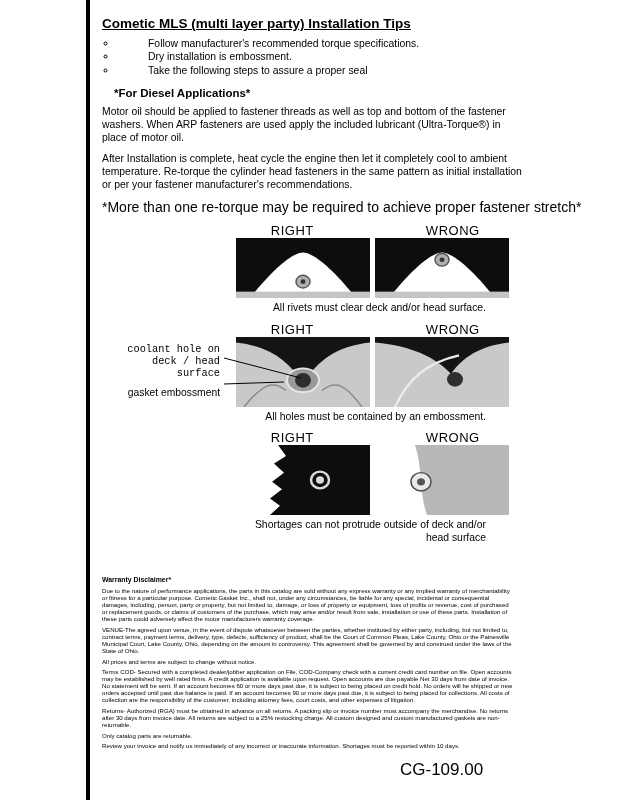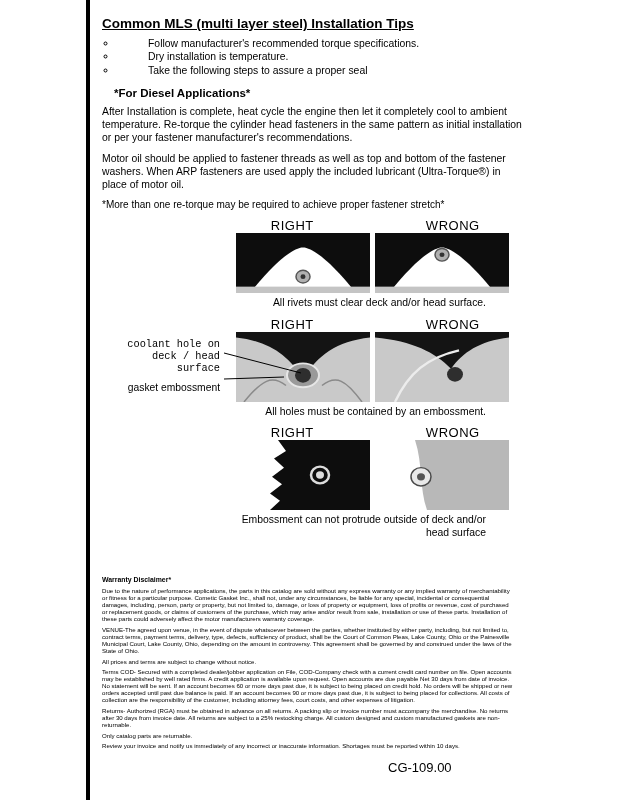--- a/index.html
+++ b/index.html
@@ -12,62 +12,62 @@
 
   .title { font-size:13.5px; font-weight:bold; text-decoration:underline; margin:0 0 7px 0; }
 
   ul.tips { margin:0 0 3px 0; padding-left:15px; list-style-type:circle; font-size:10.4px; line-height:1.2; }
   ul.tips > li { margin-bottom:1px;padding-left:31px; }
   ul.subtips { margin:1px 0 0 0; padding-left:17px; list-style-type:disc; }
   ul.subtips > li { margin-bottom:1px; }
 
   .diesel-heading { font-size:11.5px; font-weight:bold; margin:10px 0 6px 12px; }
   .para { font-size:10.4px; line-height:1.25; width:424px; margin:0 0 8px 0; }
-  .note { font-size:10px; margin:8px 0 8px 0; }
+  .note { font-size:14px; margin:8px 0 8px 0; }
 
   .diagrams { margin-left:134px; width:276px; }
   .diag-row { position:relative; margin-bottom:7px; }
   .diag-headers { display:flex; width:273px;gap:48px; }
   .diag-headers span { flex:1; text-align:center; font-size:13px; line-height:15px; letter-spacing:0.5px; }
   .diag-images { display:flex; gap:5px; }
   .diag-images svg { display:block; }
   .diag-caption { font-size:10.4px; margin-top:4px; line-height:1.2; max-width:250px;text-align:right; }
 
   .callout { position:absolute; font-size:10.3px; line-height:1.15; text-align:right; width:96px; left:-112px; }
   .callout-1 { top:22px;font-family:Liberation Mono, monospace; }
   .callout-2 { top:65px; }
   .callout-lines { position:absolute; left:-14px; top:30px; pointer-events:none; }
 
   .disclaimer { position:absolute; left:0; top:560px; width:412px; }
   .disclaimer-heading { font-size:6.9px; font-weight:bold; margin:0 0 4px 0; }
   .disclaimer p { font-size:6.1px; line-height:1.16; margin:0 0 3.5px 0; }
 
-  .footer { position:absolute; left:388px; top:760px; font-size:13px; }
+  .footer { position:absolute; left:400px; top:760px; font-size:17px; }
 </style>
 </head>
 <body>
 
 <div class="page">
   <div class="left-rule"></div>
 
   <div class="content">
 
-    <h1 class="title">Common MLS (multi layer steel) Installation Tips</h1>
+    <h1 class="title">Cometic MLS (multi layer party) Installation Tips</h1>
 
     <ul class="tips">
       <li>Follow manufacturer's recommended torque specifications.</li>
-      <li>Dry installation is temperature.</li>
+      <li>Dry installation is embossment.</li>
       <li>
         <span>Take the following steps to assure a proper seal</span>
       </li>
     </ul>
 
     <h2 class="diesel-heading">*For Diesel Applications*</h2>
+    <p class="para">Motor oil should be applied to fastener threads as well as top and bottom of the fastener washers. When ARP fasteners are used apply the included lubricant (Ultra-Torque®) in place of motor oil.</p>
     <p class="para">After Installation is complete, heat cycle the engine then let it completely cool to ambient temperature. Re-torque the cylinder head fasteners in the same pattern as initial installation or per your fastener manufacturer's recommendations.</p>
-    <p class="para">Motor oil should be applied to fastener threads as well as top and bottom of the fastener washers. When ARP fasteners are used apply the included lubricant (Ultra-Torque®) in place of motor oil.</p>
     <p class="note">*More than one re-torque may be required to achieve proper fastener stretch*</p>
 
     <div class="diagrams">
 
       <div class="diag-row">
         <div class="diag-headers">
           <span>RIGHT</span>
           <span>WRONG</span>
         </div>
         <div class="diag-images">
@@ -131,21 +131,21 @@
             <circle cx="84" cy="38" r="9" fill="none" stroke="#dcdcdc" stroke-width="2.5"></circle>
             <circle cx="84" cy="38" r="4" fill="#dcdcdc"></circle>
           </svg>
           <svg width="134" height="70" viewBox="0 0 134 76" preserveAspectRatio="none">
             <rect width="134" height="76" fill="#ffffff"></rect>
             <path d="M134,0 V76 H52 C44,52 48,26 40,0 Z" fill="#b8b8b8"></path>
             <circle cx="46" cy="40" r="10" fill="#e9e9e9" stroke="#4a4a4a" stroke-width="1.5"></circle>
             <circle cx="46" cy="40" r="4" fill="#555555"></circle>
           </svg>
         </div>
-        <div class="diag-caption">Embossment can not protrude outside of deck and/or head surface</div>
+        <div class="diag-caption">Shortages can not protrude outside of deck and/or head surface</div>
       </div>
 
     </div>
 
     <div class="disclaimer">
       <div class="disclaimer-heading">Warranty Disclaimer*</div>
       <p>Due to the nature of performance applications, the parts in this catalog are sold without any express warranty or any implied warranty of merchantability or fitness for a particular purpose.  Cometic Gasket Inc., shall not, under any circumstances, be liable for any special, incidental or consequential damages, including, person, party or property, but not limited to, damage, or loss of property or equipment, loss of profits or revenue, cost of purchased or replacement goods, or claims of customers of the purchase, which may arise and/or result from sale, installation or use of these parts.  Installation of these parts could adversely affect the motor manufacturers warranty coverage.</p>
       <p>VENUE-The agreed upon venue, in the event of dispute whatsoever between the parties, whether instituted by either party, including, but not limited to, contract terms, payment terms, delivery, type, defects, sufficiency of product, shall be the Court of Common Pleas, Lake County, Ohio or the Painesville Municipal Court, Lake County, Ohio, depending on the amount in controversy. This agreement shall be governed by and construed under the laws of the State of Ohio.</p>
       <p>All prices and terms are subject to change without notice.</p>
       <p>Terms COD- Secured with a completed dealer/jobber application on File, COD-Company check with a current credit card number on file.  Open accounts may be established by well rated firms.  A credit application is available upon request.  Open accounts are due payable Net 30 days from date of invoice.  No statement will be sent.  If an account becomes 60 or more days past due, it is subject to being placed on credit hold.  No orders will be shipped or new orders accepted until past due balance is paid.  If an account becomes 90 or more days past due, it is subject to being placed for collections.  All costs of collection are the responsibility of the customer, including attorney fees, court costs, and other expenses of litigation.</p>

